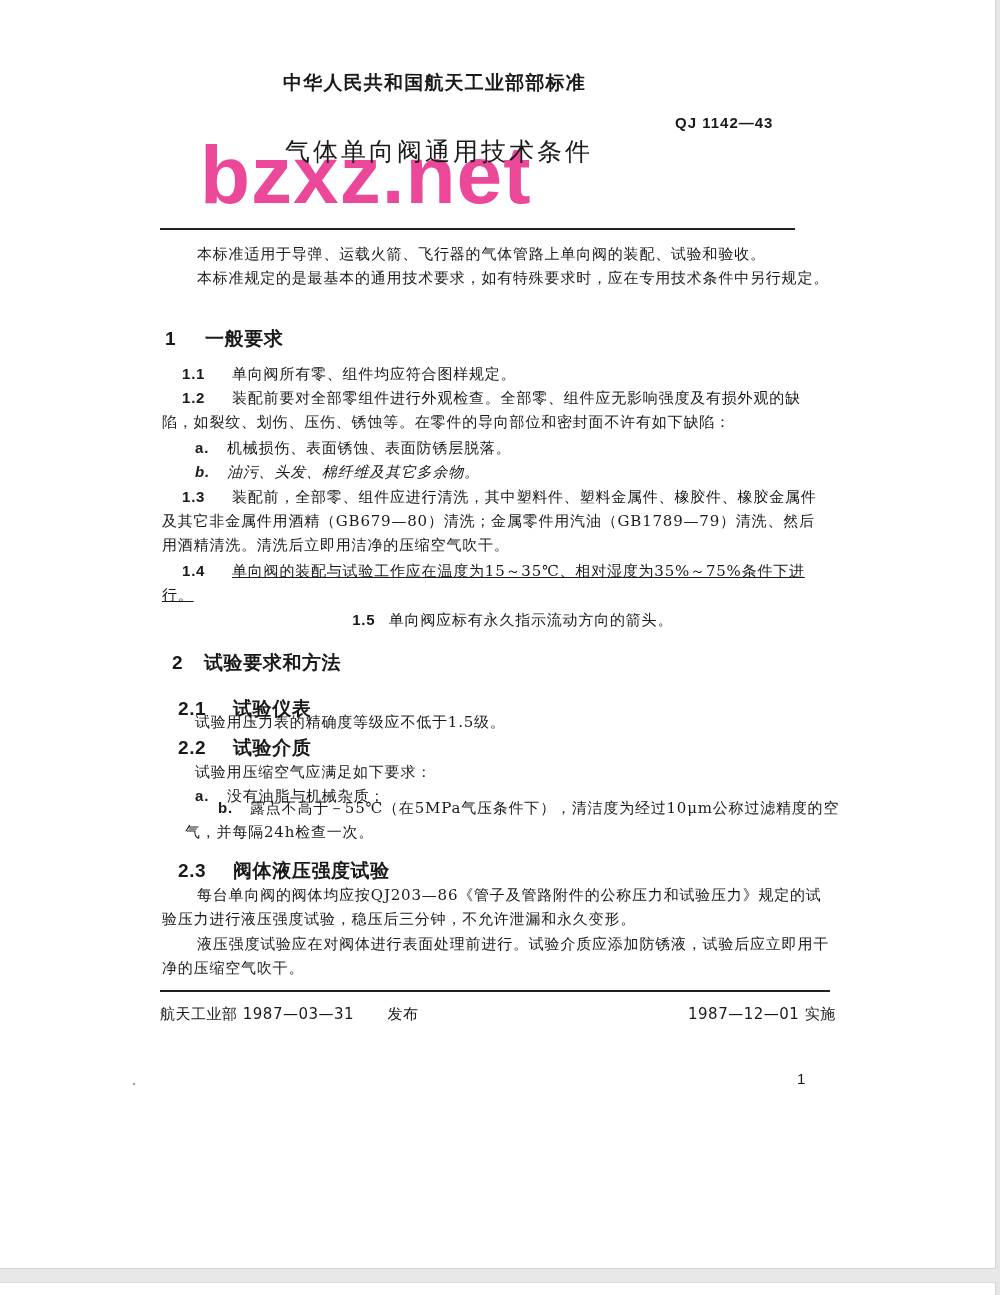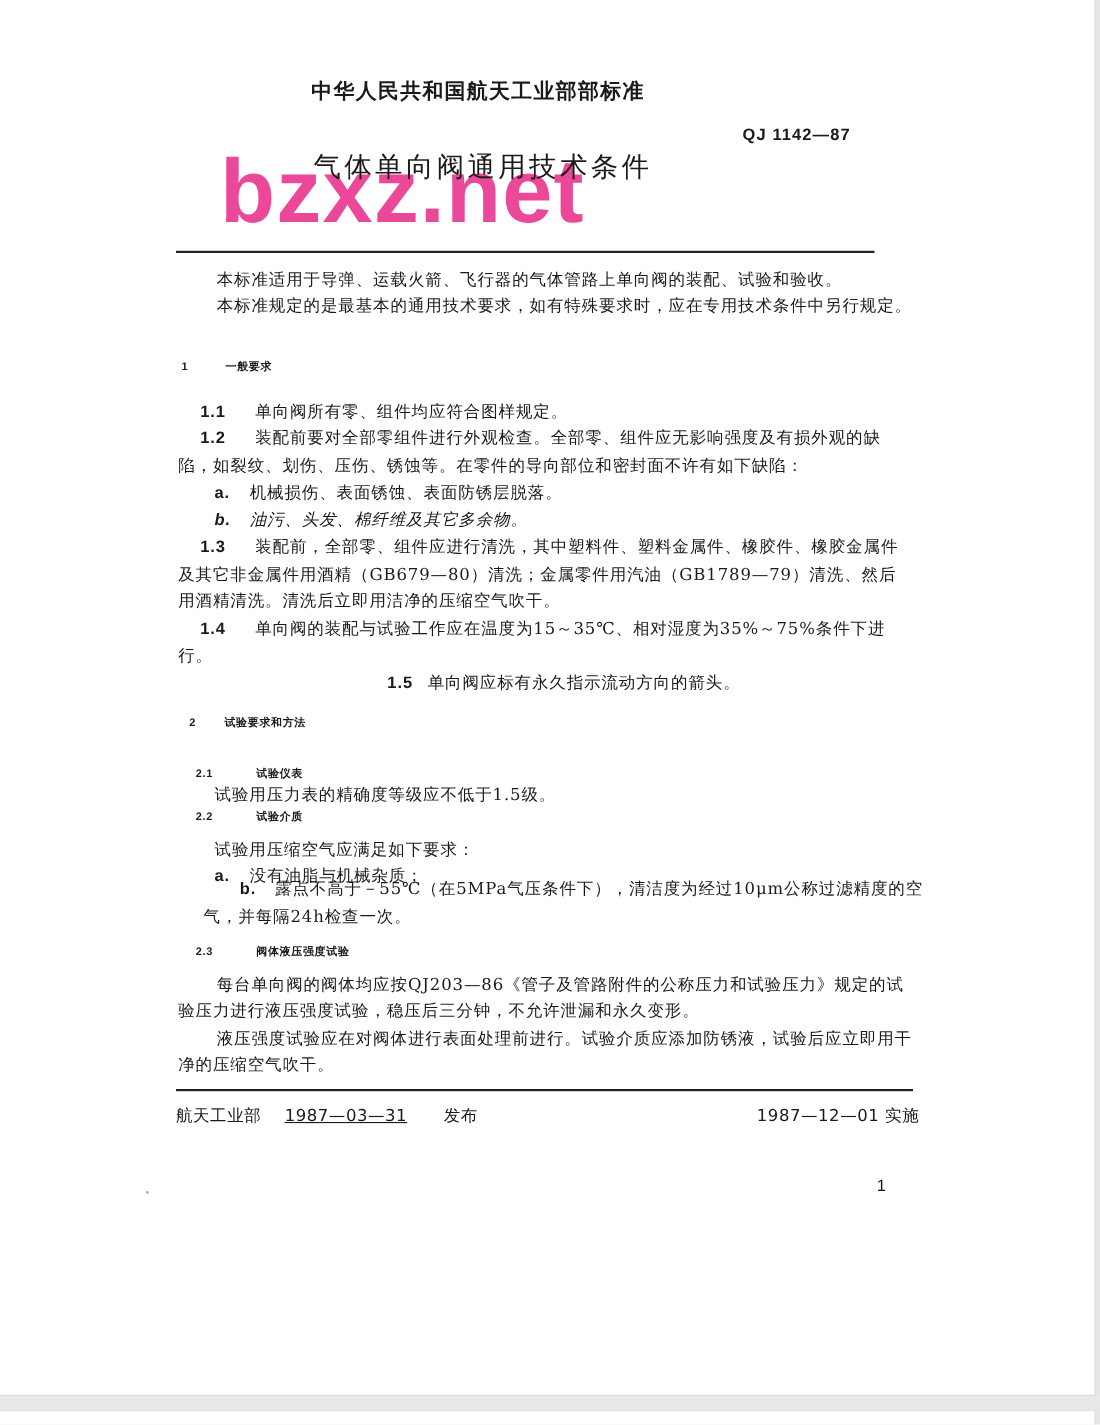--- a/index.html
+++ b/index.html
@@ -33,34 +33,34 @@
       left:200px; top:128px; font-size:82px; font-weight:bold; color:#ec4899;
       font-family:"Liberation Sans", sans-serif; letter-spacing:1px; z-index:0;
     }
     .doc-title {
       left:285px; top:135px; font-size:25px; letter-spacing:3px; z-index:1;
       font-family:"DejaVu Sans", sans-serif;
     }
     .rule { position:absolute; height:2px; background:#222; }
     .para { position:absolute; left:162px; width:668px; font-size:15px; line-height:24px; letter-spacing:0.8px; }
     .indent { text-indent:35px; }
-    .sec { position:absolute; font-size:10px; letter-spacing:0.6px; font-weight:bold; }
+    .sec { position:absolute; font-size:19px; letter-spacing:0.6px; font-weight:bold; }
     .num { font-family:"Liberation Sans", sans-serif; font-weight:bold; display:inline-block; }
     .footer { font-size:15px; font-family:"DejaVu Sans", sans-serif; letter-spacing:0.5px; }
     .dot { position:absolute; left:133px; top:1083px; width:2px; height:2px; background:#999; }
   </style>
 </head>
 <body>
 
 <div class="page">
 
   <div class="abs watermark">bzxz.net</div>
 
   <div class="abs header-org">中华人民共和国航天工业部部标准</div>
-  <div class="abs std-code">QJ 1142—87</div>
+  <div class="abs std-code">QJ 1142—43</div>
   <div class="abs doc-title">气体单向阀通用技术条件</div>
 
   <div class="rule" style="left:160px; top:228px; width:635px;"></div>
 
   <div class="para indent" style="top:242px;">本标准适用于导弹、运载火箭、飞行器的气体管路上单向阀的装配、试验和验收。</div>
   <div class="para indent" style="top:266px;">本标准规定的是最基本的通用技术要求，如有特殊要求时，应在专用技术条件中另行规定。</div>
 
   <div class="sec" style="left:165px; top:326px;">
     <span class="num" style="width:40px;">1</span><span>一般要求</span>
   </div>
@@ -76,21 +76,21 @@
     <span class="num" style="width:32px;">a.</span><span>机械损伤、表面锈蚀、表面防锈层脱落。</span>
   </div>
   <div class="para" style="top:460px; left:195px; width:630px;font-style:italic;">
     <span class="num" style="width:32px;">b.</span><span>油污、头发、棉纤维及其它多余物。</span>
   </div>
 
   <div class="para" style="top:485px;">
     <span class="num" style="width:50px; margin-left:20px;">1.3</span><span>装配前，全部零、组件应进行清洗，其中塑料件、塑料金属件、橡胶件、橡胶金属件及其它非金属件用酒精（GB679—80）清洗；金属零件用汽油（GB1789—79）清洗、然后用酒精清洗。清洗后立即用洁净的压缩空气吹干。</span>
   </div>
 
-  <div class="para" style="top:559px;">
+  <div class="para" style="top:559px;text-decoration:underline;">
     <span class="num" style="width:50px; margin-left:20px;">1.4</span><span>单向阀的装配与试验工作应在温度为15～35℃、相对湿度为35%～75%条件下进行。</span>
   </div>
 
   <div class="para" style="top:608px;text-align:center;">
     <span class="num" style="width:50px; margin-left:20px;">1.5</span><span>单向阀应标有永久指示流动方向的箭头。</span>
   </div>
 
   <div class="sec" style="left:172px; top:650px;">
     <span class="num" style="width:32px;">2</span><span>试验要求和方法</span>
   </div>
@@ -114,21 +114,21 @@
   <div class="sec" style="left:178px; top:858px;">
     <span class="num" style="width:55px;">2.3</span><span>阀体液压强度试验</span>
   </div>
   <div class="para indent" style="top:883px;">每台单向阀的阀体均应按QJ203—86《管子及管路附件的公称压力和试验压力》规定的试验压力进行液压强度试验，稳压后三分钟，不允许泄漏和永久变形。</div>
   <div class="para indent" style="top:932px;">液压强度试验应在对阀体进行表面处理前进行。试验介质应添加防锈液，试验后应立即用干净的压缩空气吹干。</div>
 
   <div class="rule" style="left:160px; top:990px; width:670px;"></div>
 
   <div class="abs footer" style="left:160px; top:1005px;">
     <span>航天工业部</span>
-    <span style="margin-left:16px;text-decoration:underline;">1987—03—31</span>
+    <span style="margin-left:0;">1987—03—31</span>
     <span style="margin-left:28px;">发布</span>
   </div>
   <div class="abs footer" style="left:688px; top:1005px;">
     <span>1987—12—01</span>
     <span>实施</span>
   </div>
 
   <div class="abs footer" style="left:797px; top:1070px; font-family:'Liberation Sans', sans-serif;">1</div>
   <div class="dot"></div>
 </div>

